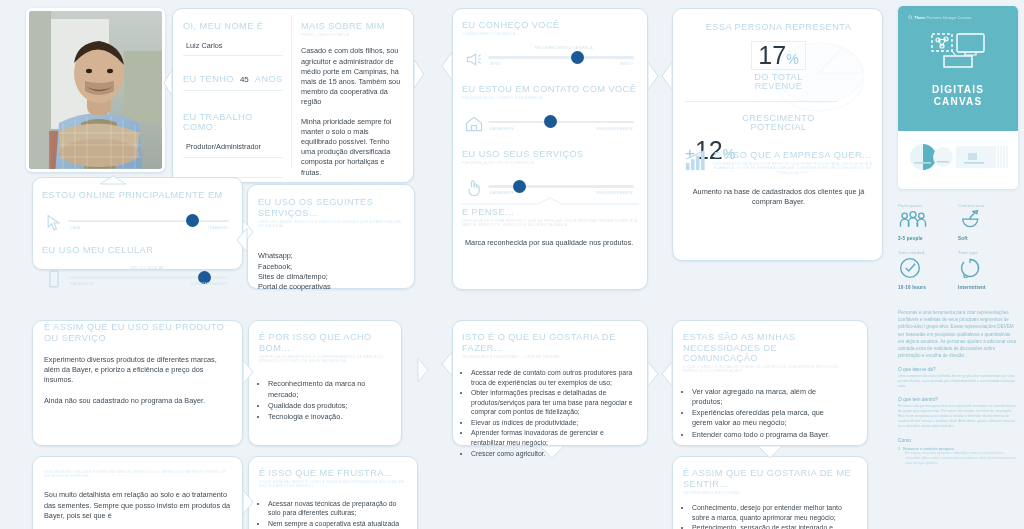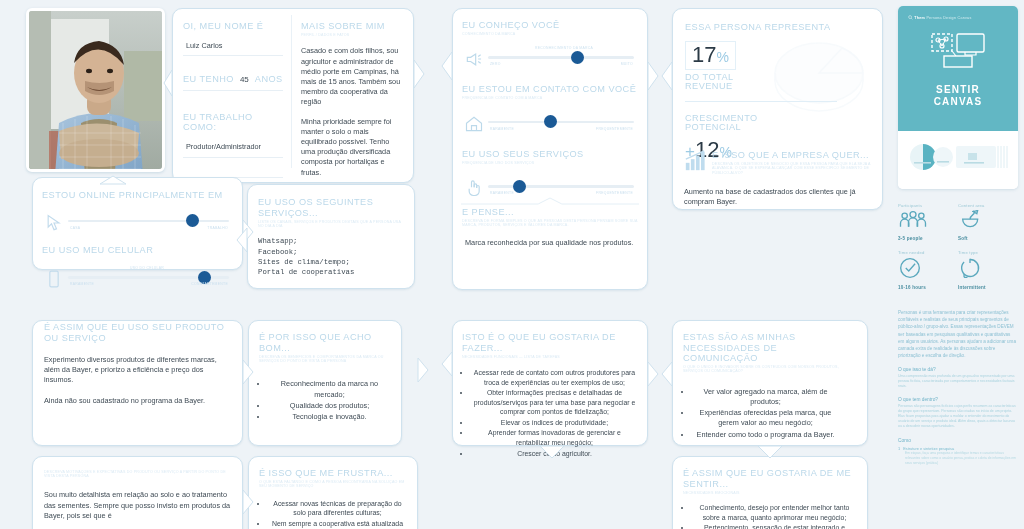--- a/index.html
+++ b/index.html
@@ -34,21 +34,21 @@
     margin-top: 1.5px;
     text-transform: uppercase;
     overflow: hidden;
   }
   .body {
     color: #3f4b55;
     font-size: 7.3px;
     line-height: 10.2px;
   }
   .body.small { font-size: 6.9px; line-height: 9.6px; }
-  ul.body { padding-left: 9px; text-align: center; }
+  ul.body { padding-left: 9px; }
   ul.body li { margin-bottom: 1px; }
 
   
   #photo {
     position: absolute; left: 26px; top: 8px;
     width: 139px; height: 164px;
     border-radius: 6px; overflow: hidden;
     border: 3px solid #fff;
     box-shadow: 0 1px 3px rgba(120,160,185,.3);
     background: #b9c6c4;
@@ -73,21 +73,21 @@
     position: absolute; top: 1px; font-size: 3.4px;
     color: #cfe3f0; letter-spacing: .3px; text-transform: uppercase;
     transform: translateX(-50%);
   }
   .sicon {
     position: absolute; left: 2px; top: 4px;
     width: 20px; height: 18px; color: #c2dbec;
   }
 
   
-  .bignum { font-size: 22px; color: #2b3a46; font-weight: 400; line-height: 26px; }
+  .bignum { font-size: 25px; color: #2b3a46; font-weight: 400; line-height: 26px; }
   .pct { font-size: 14px; color: #9dcbe4; }
   .statbox { border: 1px solid #e3f0f8; display: inline-block; padding: 0 6px 1px 6px; }
   .divline { height: 1px; background: #e0eef7; }
 
   
   #sidebar { position: absolute; left: 898px; top: 6px; width: 120px; height: 520px; }
   .thumbcard {
     background: #fff; border-radius: 5px; overflow: hidden;
     box-shadow: 0 1px 3px rgba(120,160,185,.25);
   }
@@ -238,21 +238,21 @@
       </svg>
     </div>
 
     <div style="position:absolute; left:9px; right:9px; top:198px;">
       <div class="hdr">E PENSE...</div>
       <div class="sub">DESCREVA DE FORMA SIMPLES O QUE AS PESSOAS DESTA PERSONA PENSAM SOBRE SUA MARCA, PRODUTOS, SERVIÇOS E VALORES DA MARCA.</div>
       <div class="body" style="margin-top:10px; padding-left:3px;">Marca reconhecida por sua qualidade nos produtos.</div>
     </div>
   </div>
 
-  <div class="card" style="left:672px; top:8px; width:211px; height:202px;">
+  <div class="card" style="left:672px; top:8px; width:211px; height:253px;text-align:center;">
     <svg style="position:absolute; right:8px; top:22px; opacity:.5;" width="110" height="95" viewBox="0 0 110 95">
       <ellipse cx="55" cy="50" rx="44" ry="30" fill="none" stroke="#f0f6fa" stroke-width="1.6"></ellipse>
       <ellipse cx="55" cy="42" rx="44" ry="30" fill="#fafcfe" stroke="#f0f6fa" stroke-width="1.6"></ellipse>
       <path d="M55 42 L99 42 A44 30 0 0 0 78 17 Z" fill="none" stroke="#eef5fa" stroke-width="1.4"></path>
       <path d="M11 42 L11 50 M99 42 L99 50" stroke="#f0f6fa" stroke-width="1.6"></path>
     </svg>
 
     <div style="position:absolute; left:12px; top:13px; right:10px;">
       <div class="hdr">ESSA PERSONA REPRESENTA</div>
       <div class="statbox" style="margin-top:8px;">
@@ -319,21 +319,21 @@
         <div class="endL">Raramente</div>
         <div class="endR">Constantemente</div>
       </div>
     </div>
   </div>
 
   <div class="card" style="left:247px; top:184px; width:168px; height:105px;">
     <div style="padding:12px 9px 0 10px;">
       <div class="hdr">EU USO OS SEGUINTES SERVIÇOS...</div>
       <div class="sub">LISTE OS CANAIS, SERVIÇOS E PRODUTOS DIGITAIS QUE A PERSONA USA NO DIA A DIA</div>
-      <div class="body" style="margin-top:8px;font-family:Liberation Mono, monospace;">
+      <div class="body" style="margin-top:23px;">
         <div>Whatsapp;</div>
         <div>Facebook;</div>
         <div>Sites de clima/tempo;</div>
         <div>Portal de cooperativas</div>
       </div>
     </div>
   </div>
 
   <div class="card" style="left:32px; top:320px; width:211px; height:126px;">
     <div style="padding:1px 11px 0 11px;">
@@ -447,21 +447,21 @@
           <circle cx="7" cy="8" r="2" fill="none" stroke="#fff" stroke-width="1.2"></circle>
           <circle cx="15" cy="7" r="2" fill="none" stroke="#fff" stroke-width="1.2"></circle>
           <circle cx="11" cy="14" r="2" fill="none" stroke="#fff" stroke-width="1.2"></circle>
           <path d="M7 8 L15 7 L11 14 Z" fill="none" stroke="#fff" stroke-width="1"></path>
           <rect x="26" y="2" width="27" height="18" rx="1.5" fill="none" stroke="#ffffff" stroke-width="1.4"></rect>
           <path d="M34 20 L34 23 L45 23 L45 20" fill="none" stroke="#fff" stroke-width="1.2"></path>
           <rect x="13" y="24" width="28" height="11" fill="none" stroke="#ffffff" stroke-width="1.4"></rect>
           <path d="M21 19 L25 24" stroke="#fff" stroke-width="1.1"></path>
         </svg>
         <div class="thumbtitle">
-          <div>SENTIR</div>
+          <div>DIGITAIS</div>
           <div>CANVAS</div>
         </div>
       </div>
       <div class="thumbbot">
         <svg width="104" height="44" viewBox="0 0 104 44">
           <circle cx="17" cy="18" r="13" fill="#e8f4f7"></circle>
           <path d="M17 5 A13 13 0 0 1 17 31 Z" fill="#59b3c2"></path>
           <circle cx="37" cy="18" r="10" fill="#eef6f9"></circle>
           <rect x="50" y="7" width="40" height="22" rx="2" fill="#eef6f9"></rect>
           <g stroke="#dfeef3" stroke-width="1">

